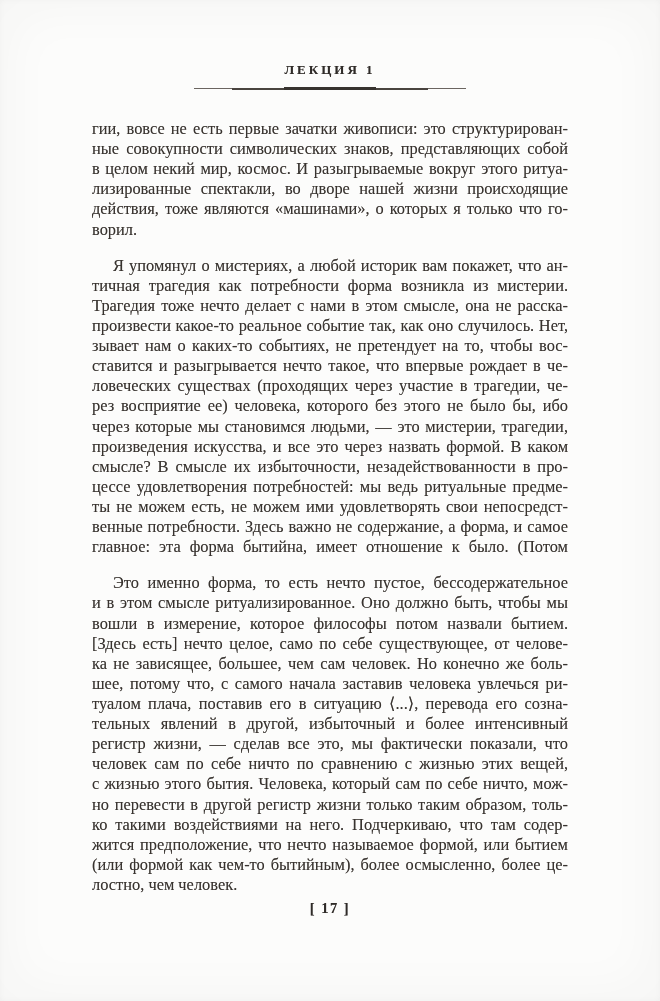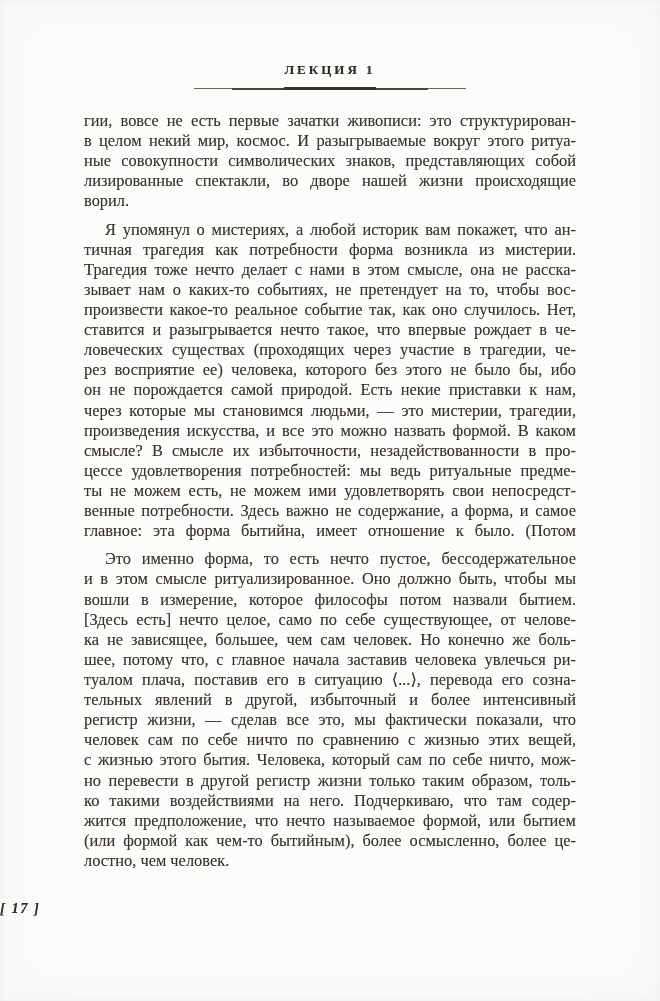--- a/index.html
+++ b/index.html
@@ -55,95 +55,95 @@
     flex: 0 0 92px;
     height: 3.5px;
     background: #37332f;
   }
   .page-body {
     position: absolute;
     top: 103px;
     left: 76px;
     width: 508px;
   }
-  .paragraph { margin: 8px; }
+  .paragraph { margin: 16px; }
   .line {
     font-size: 16.4px;
     line-height: 20.12px;
     height: 20.12px;
     text-align: justify;
     text-align-last: justify;
     white-space: nowrap;
     text-shadow: 0 0 0.6px rgba(56,51,47,0.4);
   }
   
   .line { white-space: normal; overflow: visible; }
   .line.indent { text-indent: 21px; }
   .line.para-end { text-align-last: left; }
   .page-footer {
     position: absolute;
     top: 900px;
     left: 0;
     width: 100%;
+    text-align: center;
     font-size: 14.5px;
     font-weight: 700;
     letter-spacing: 1.5px;
     color: #2f2b28;
     text-shadow: 0 0 0.6px rgba(47,43,40,0.45);
-    font-style: italic;
   }
 </style>
 </head>
 <body>
 
 <div class="page">
 
   <div class="running-head">ЛЕКЦИЯ 1</div>
 
   <div class="header-rule">
     <span class="thin"></span>
     <span class="mid"></span>
     <span class="thick"></span>
     <span class="mid"></span>
     <span class="thin"></span>
   </div>
 
   <div class="page-body">
     <div class="paragraph">
         <div class="line">гии, вовсе не есть первые зачатки живописи: это структурирован-</div>
+        <div class="line">ные совокупности символических знаков, представляющих собой</div>
         <div class="line">в целом некий мир, космос. И разыгрываемые вокруг этого ритуа-</div>
-        <div class="line">ные совокупности символических знаков, представляющих собой</div>
         <div class="line">лизированные спектакли, во дворе нашей жизни происходящие</div>
+        <div class="line">действия, тоже являются «машинами», о которых я только что го-</div>
         <div class="line para-end">ворил.</div>
       </div>
     <div class="paragraph">
         <div class="line indent">Я упомянул о мистериях, а любой историк вам покажет, что ан-</div>
         <div class="line">тичная трагедия как потребности форма возникла из мистерии.</div>
         <div class="line">Трагедия тоже нечто делает с нами в этом смысле, она не расска-</div>
+        <div class="line">произвести какое-то реальное событие так, как оно случилось. Нет,</div>
         <div class="line">зывает нам о каких-то событиях, не претендует на то, чтобы вос-</div>
-        <div class="line">произвести какое-то реальное событие так, как оно случилось. Нет,</div>
         <div class="line">ставится и разыгрывается нечто такое, что впервые рождает в че-</div>
         <div class="line">ловеческих существах (проходящих через участие в трагедии, че-</div>
         <div class="line">рез восприятие ее) человека, которого без этого не было бы, ибо</div>
-        <div class="line">он не порождается самой природой. Есть некие приставки к нам,</div>
         <div class="line">через которые мы становимся людьми, — это мистерии, трагедии,</div>
-        <div class="line">произведения искусства, и все это можно назвать формой. В каком</div>
+        <div class="line">произведения искусства, и все это через назвать формой. В каком</div>
         <div class="line">смысле? В смысле их избыточности, незадействованности в про-</div>
         <div class="line">цессе удовлетворения потребностей: мы ведь ритуальные предме-</div>
         <div class="line">ты не можем есть, не можем ими удовлетворять свои непосредст-</div>
         <div class="line">венные потребности. Здесь важно не содержание, а форма, и самое</div>
         <div class="line">главное: эта форма бытийна, имеет отношение к было. (Потом</div>
       </div>
     <div class="paragraph">
         <div class="line indent">Это именно форма, то есть нечто пустое, бессодержательное</div>
         <div class="line">и в этом смысле ритуализированное. Оно должно быть, чтобы мы</div>
         <div class="line">вошли в измерение, которое философы потом назвали бытием.</div>
         <div class="line">[Здесь есть] нечто целое, само по себе существующее, от челове-</div>
         <div class="line">ка не зависящее, большее, чем сам человек. Но конечно же боль-</div>
-        <div class="line">шее, потому что, с главное начала заставив человека увлечься ри-</div>
+        <div class="line">шее, потому что, с самого начала заставив человека увлечься ри-</div>
         <div class="line">туалом плача, поставив его в ситуацию ⟨...⟩, перевода его созна-</div>
         <div class="line">тельных явлений в другой, избыточный и более интенсивный</div>
         <div class="line">регистр жизни, — сделав все это, мы фактически показали, что</div>
         <div class="line">человек сам по себе ничто по сравнению с жизнью этих вещей,</div>
         <div class="line">с жизнью этого бытия. Человека, который сам по себе ничто, мож-</div>
         <div class="line">но перевести в другой регистр жизни только таким образом, толь-</div>
         <div class="line">ко такими воздействиями на него. Подчеркиваю, что там содер-</div>
         <div class="line">жится предположение, что нечто называемое формой, или бытием</div>
         <div class="line">(или формой как чем-то бытийным), более осмысленно, более це-</div>
         <div class="line para-end">лостно, чем человек.</div>

